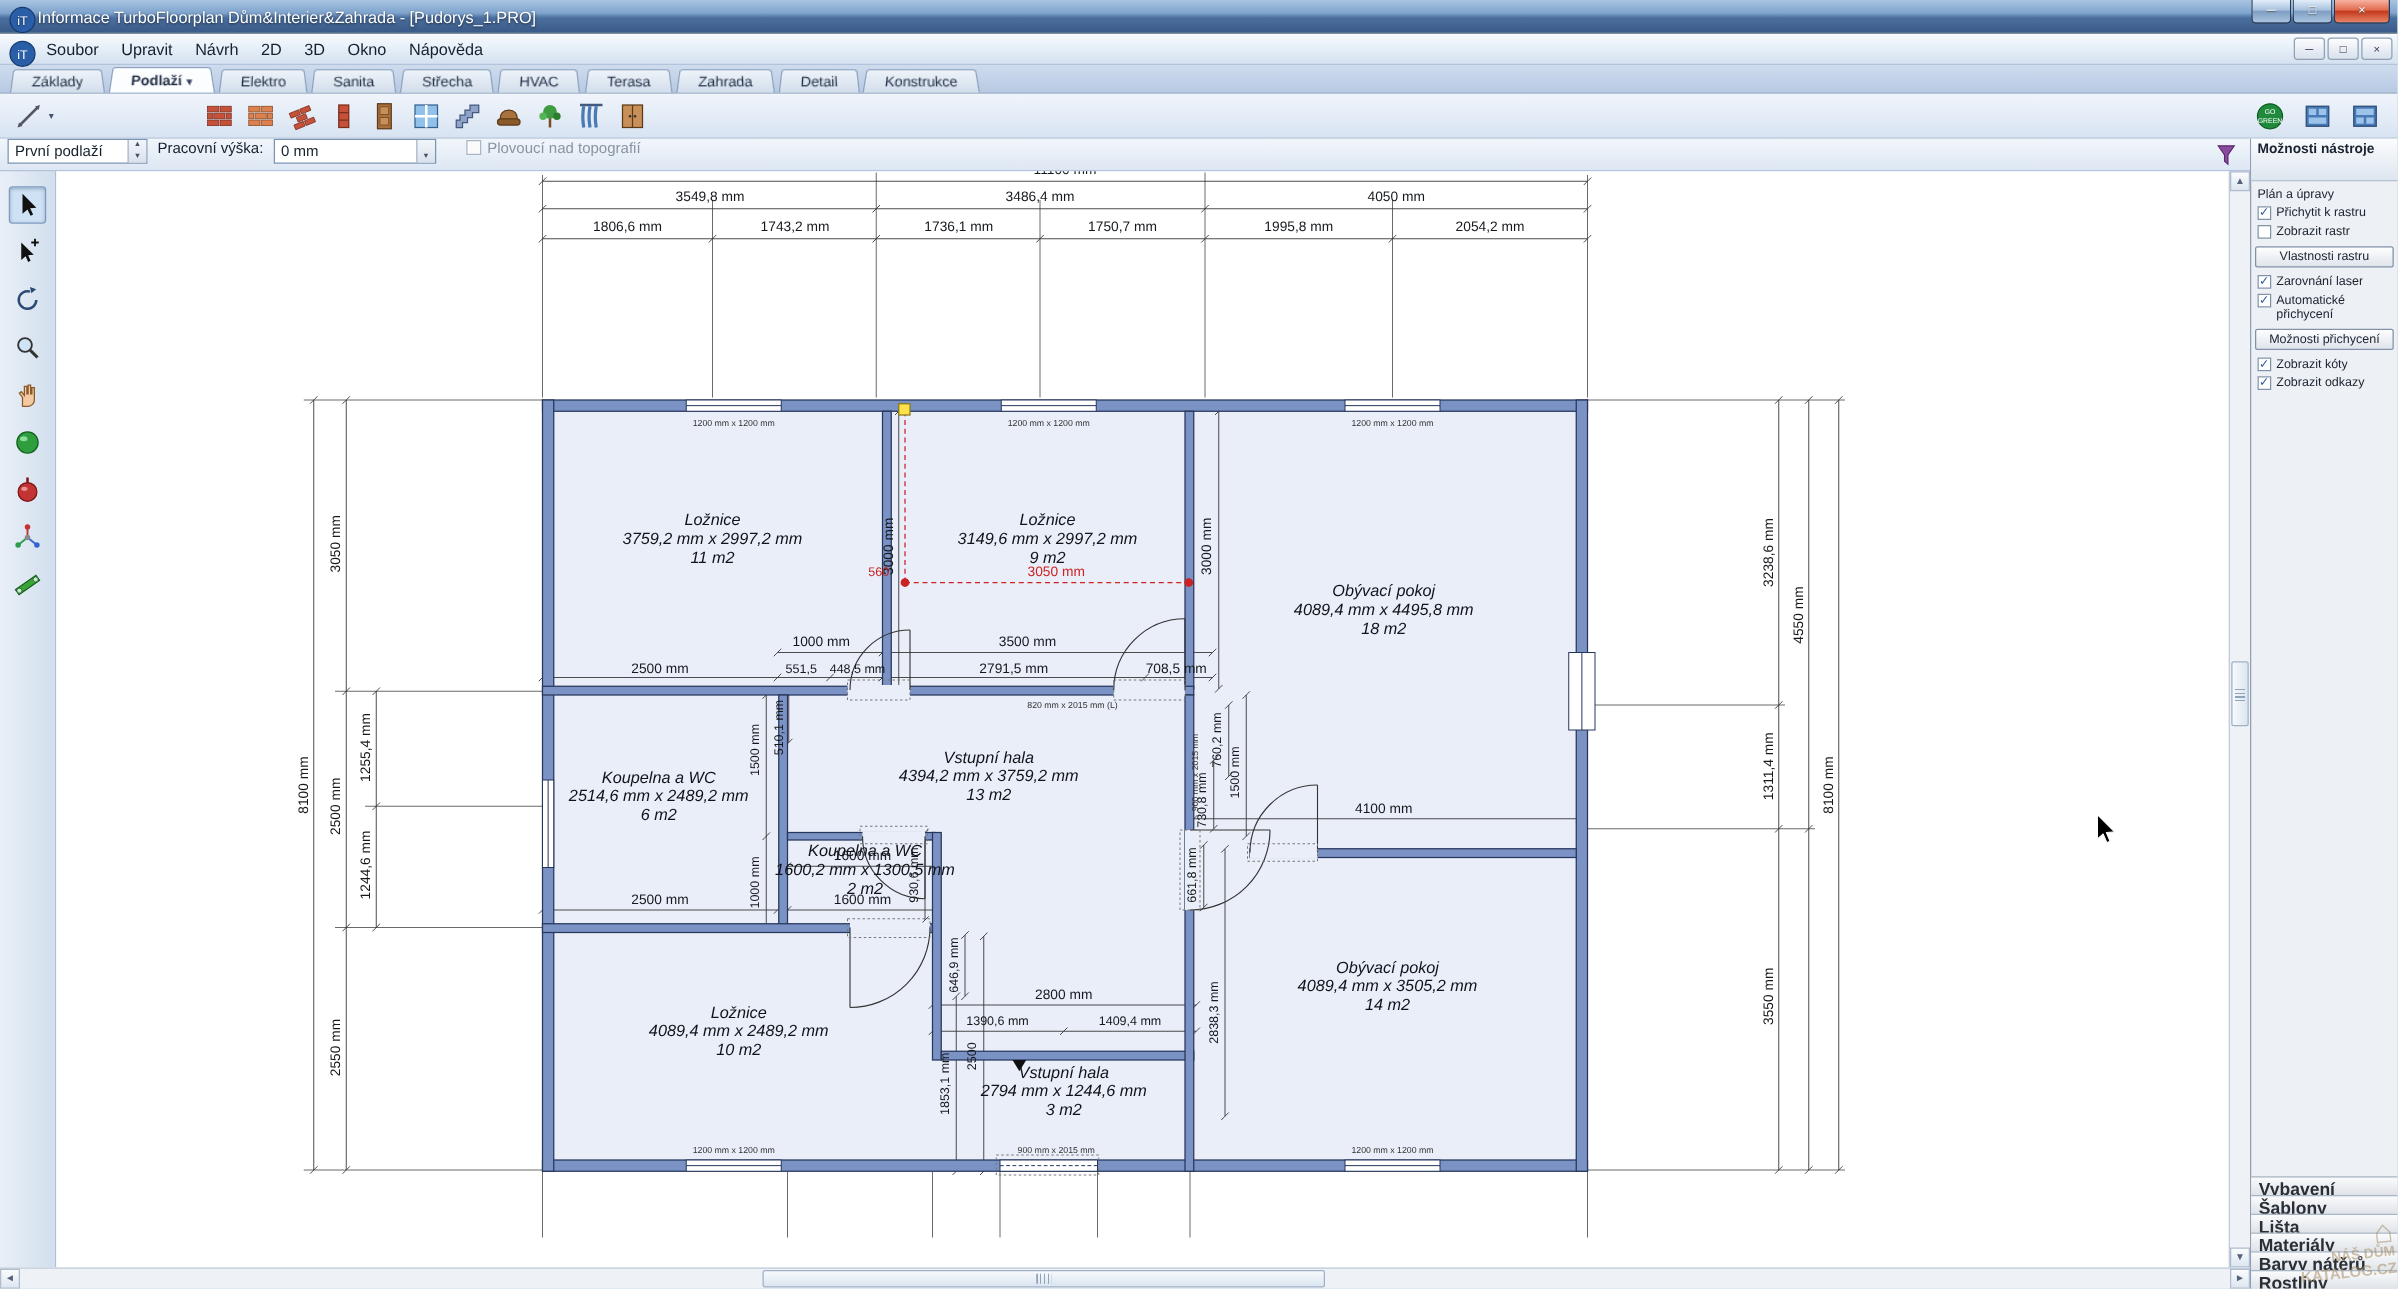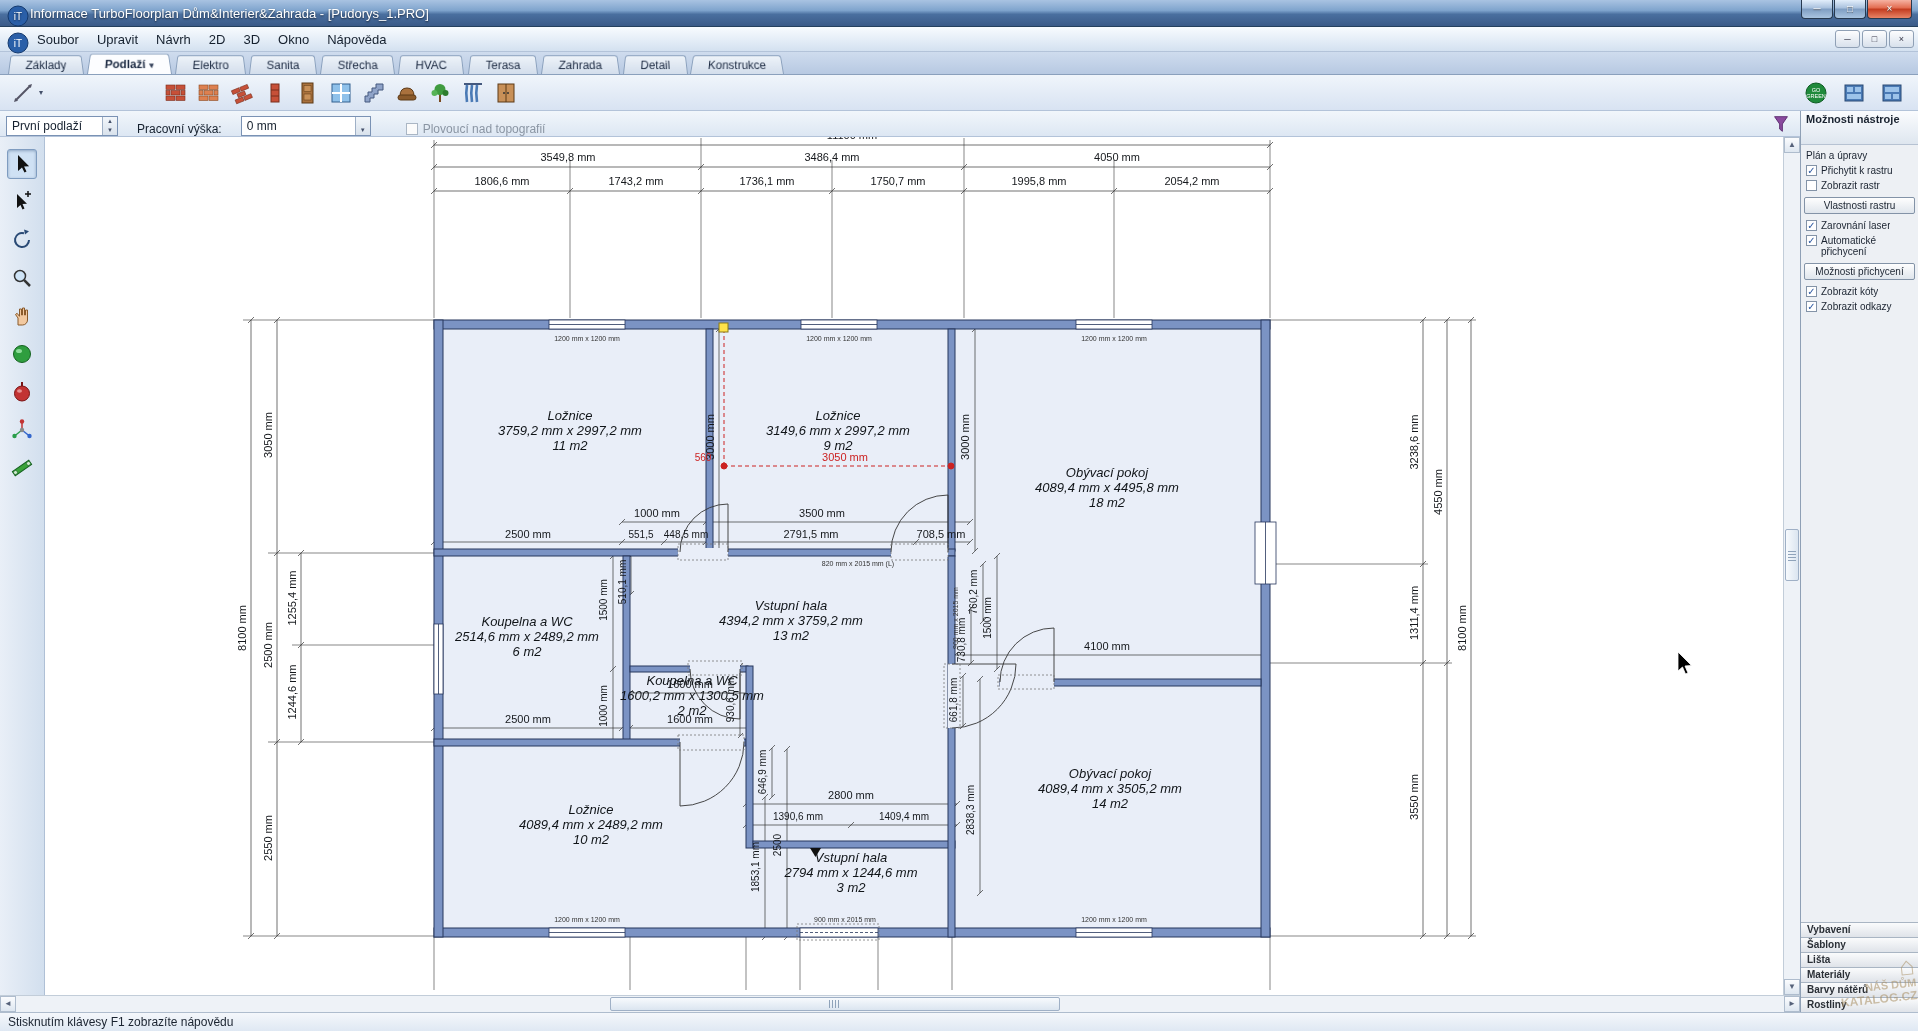--- a/index.html
+++ b/index.html
@@ -39,21 +39,21 @@
   .toolbar{height:36px;flex:none;display:flex;align-items:center;position:relative;padding:0 8px;
     background:linear-gradient(#f0f5fb,#d8e3f2);border-bottom:1px solid #b3c3d9}
   #toolbar-left{display:flex;align-items:center;margin-right:118px}
   .tool-btn{width:30px;height:30px;display:flex;align-items:center;justify-content:center;border:1px solid transparent;border-radius:3px;margin-right:3px}
   .caret.tiny{font-size:8px;color:#44506a;margin-left:-2px}
   .toolbar-right{position:absolute;right:8px;display:flex;gap:5px}
 
   
   .workspace{flex:1;display:flex;min-height:0}
   .left-col{width:1800px;flex:none;display:flex;flex-direction:column;min-height:0}
-  .options-row{height:26px;flex:none;display:flex;align-items:flex-end;gap:19px;padding:0 6px;position:relative;font-size:12px;color:#15202e;
+  .options-row{height:26px;flex:none;display:flex;align-items:flex-start;gap:8px;padding:0 6px;position:relative;font-size:12px;color:#15202e;
     background:linear-gradient(#f1f6fb,#dde7f3);border-bottom:1px solid #b3c3d9}
   .combo{height:20px;background:#fff;border:1px solid #7a92b4;display:flex;align-items:center;font-size:12px;padding-left:5px;position:relative}
   .combo .spin{margin-left:auto;width:15px;height:18px;border-left:1px solid #9fb0c6;display:flex;flex-direction:column;background:linear-gradient(#f2f6fa,#d9e2ec)}
   .combo .spin span{flex:1;font-size:6px;line-height:9px;text-align:center;color:#44506a}
   .chk-inline{display:flex;align-items:center;gap:5px;color:#8a95a3}
   .chk-sq{width:12px;height:12px;background:#fbfbfb;border:1px solid #aab6c4}
   .options-right{position:absolute;right:4px;top:1px}
 
   .canvas-row{flex:1;display:flex;min-height:0}
   .toolbox{width:45px;flex:none;display:flex;flex-direction:column;align-items:center;gap:8px;padding-top:12px;
@@ -80,21 +80,21 @@
   .right-panel{flex:1;min-width:0;background:#edf0f4;border-left:1px solid #8fa0b5;display:flex;flex-direction:column;position:relative;font-size:10px;color:#1a2330}
   .panel-title{height:34px;flex:none;font-size:11px;font-weight:bold;padding:2px 5px;
     background:linear-gradient(#fbfcfe,#dee6ef);border-bottom:1px solid #b6c2d2;white-space:nowrap;overflow:hidden}
   .panel-section-label{padding:5px 5px 2px;white-space:nowrap;overflow:hidden}
   .chk-row{display:flex;align-items:flex-start;gap:4px;padding:2px 2px 2px 5px;line-height:11px}
   .chk-box{width:11px;height:11px;flex:none;background:#fff;border:1px solid #8393a7;font-size:10px;line-height:10px;text-align:center;color:#2b57a0}
   .chk-label{overflow:hidden;white-space:normal}
   .panel-btn{margin:4px 3px;border:1px solid #8393a7;border-radius:2px;background:linear-gradient(#fefefe,#dfe5ec);
     padding:2px 4px;text-align:center;white-space:nowrap;overflow:hidden}
   .catalog{margin-top:auto;position:relative}
-  .catalog-bar{height:15px;font-size:10px;font-weight:bold;padding:1px 6px;color:#2a2f36;
+  .catalog-bar{height:15px;font-size:14px;font-weight:bold;padding:1px 6px;color:#2a2f36;
     background:linear-gradient(#fafbfc,#dfe3e9);border-top:1px solid #a9b5c3;white-space:nowrap;overflow:hidden}
   .watermark{position:absolute;right:2px;bottom:4px;width:112px;text-align:right;pointer-events:none;z-index:3;
     color:#a98f63;opacity:.55;font-weight:bold;transform:rotate(-6deg);line-height:13px}
   .watermark .house{font-size:26px;line-height:22px}
   .watermark .l1{font-size:11px}
   .watermark .l2{font-size:12px}
 
   
   .statusbar{height:19px;flex:none;display:flex;align-items:center;padding-left:8px;font-size:12px;color:#1a2330;
     background:linear-gradient(#f4f7fb,#dfe8f3);border-top:1px solid #aebccd}
@@ -735,16 +735,13 @@
           <div class="catalog-bar">Rostliny</div>
         </div>
       <div class="watermark">
         <div class="house">⌂</div>
         <div class="l1">NÁŠ DŮM</div>
         <div class="l2">KATALOG.CZ</div>
       </div>
     </div>
   </div>
 
-  <div class="statusbar">
-    <span>Stisknutím klávesy F1 zobrazíte nápovědu</span>
-  </div>
 </div>
 
 </body></html>

